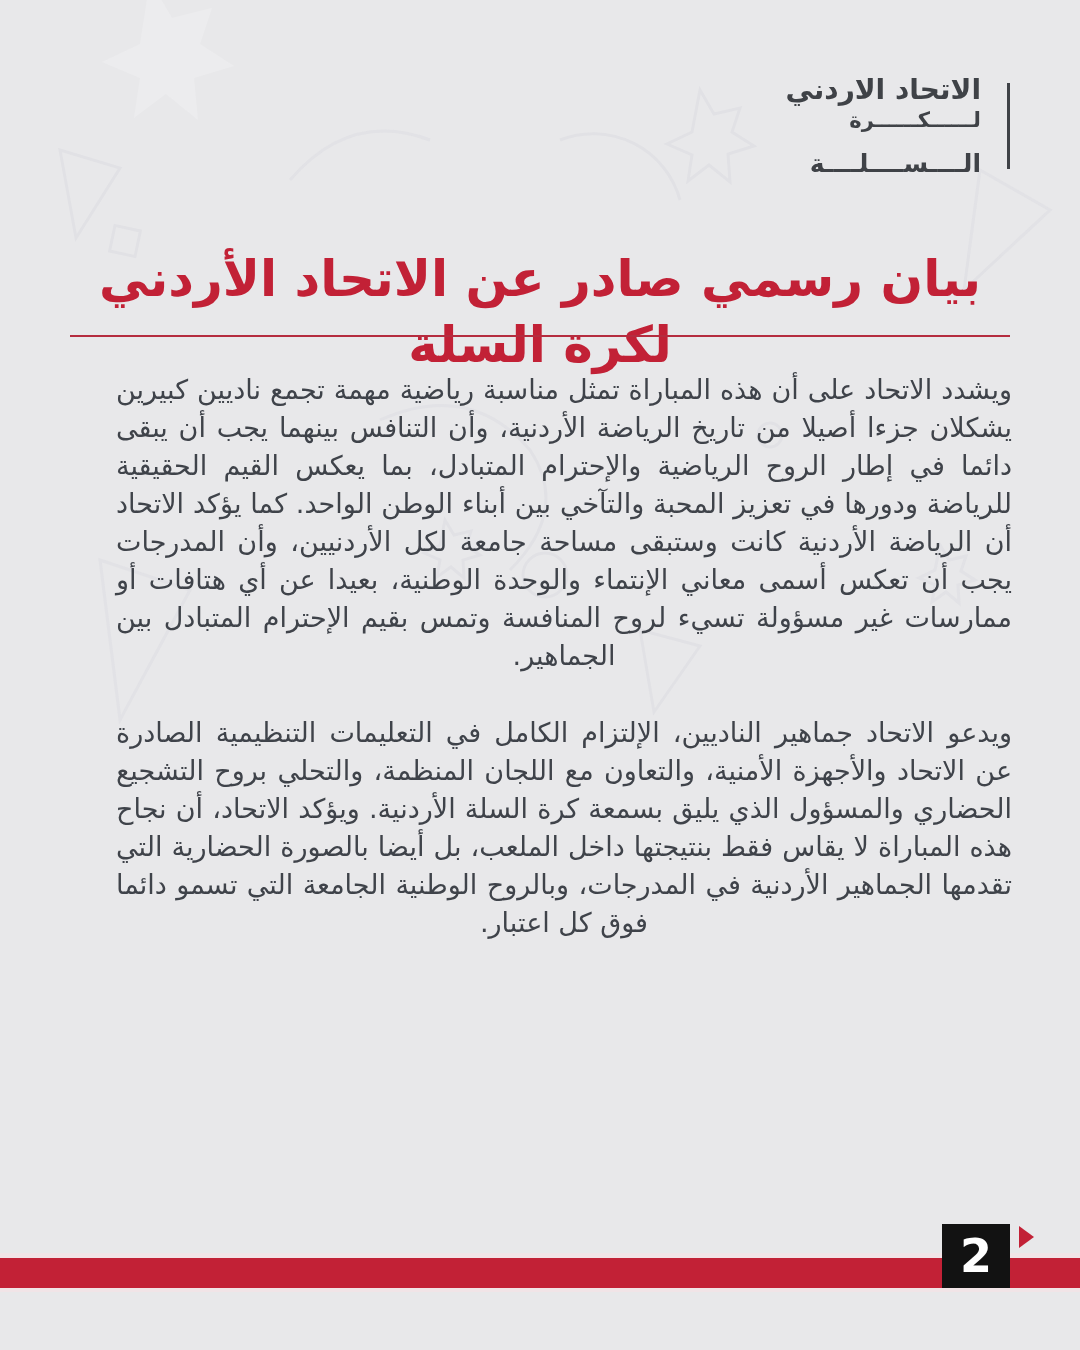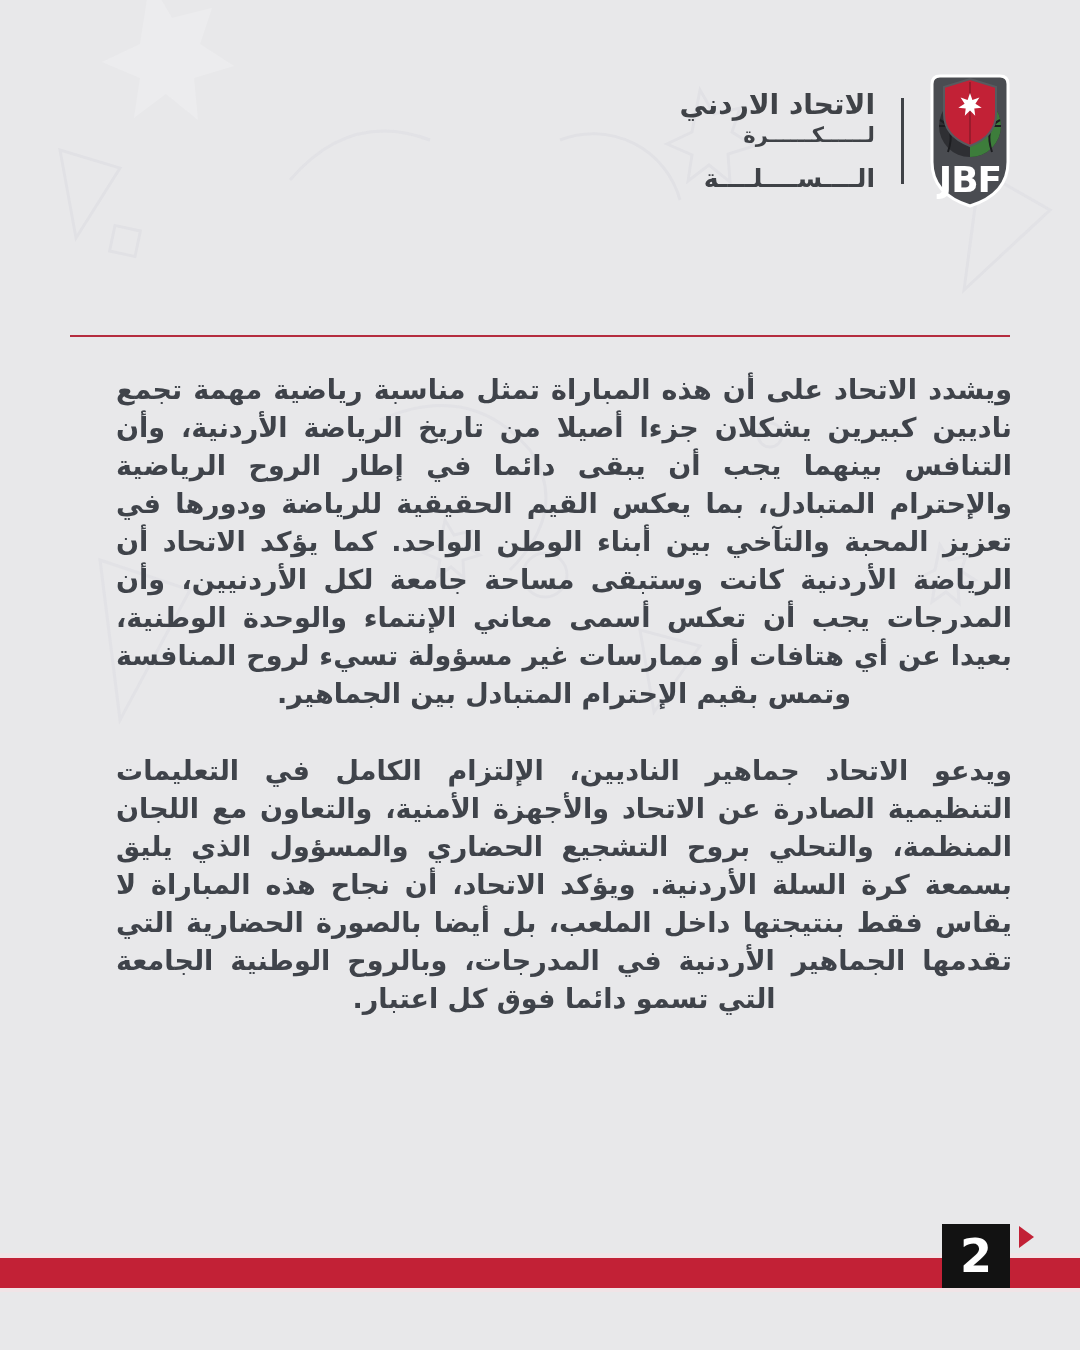--- a/index.html
+++ b/index.html
@@ -40,21 +40,21 @@
   }
   .headline-rule {
     position:absolute; top:335px; left:70px; right:70px;
     height:2px; background:#b52c3f;
   }
 
   
   .body-text {
     position:absolute; top:371px; left:68px; right:68px;
     direction:rtl;
-    color:#3f434a; font-size:27px; font-weight:bold; line-height:38px;margin-left:48px;
+    color:#3f434a; font-size:27px; font-weight:normal; line-height:38px;margin-left:48px;
   }
   .body-text p {
     text-align:justify; text-align-last:center;
     margin:0 0 39px 0;
   }
 
   
   .footer-bar {
     position:absolute; left:0; right:0; bottom:62px; height:30px;
     background:#c22136;
@@ -105,39 +105,23 @@
     </g>
   </svg>
 
   <header class="brand">
     <div class="brand-text">
       <div class="brand-line1">الاتحاد الاردني</div>
       <div class="brand-line2">لــــــكــــــرة</div>
       <div class="brand-line3">الــــســــلــــة</div>
     </div>
     <div class="brand-divider"></div>
-    <div class="brand-logo">
-      <svg viewBox="0 0 80 134" xmlns="http://www.w3.org/2000/svg">
-
-        <path d="M10 2 H70 Q78 2 78 10 V88 Q78 120 40 132 Q2 120 2 88 V10 Q2 2 10 2 Z" fill="#4a4c51" stroke="#ffffff" stroke-width="3"></path>
-
-        <circle cx="40" cy="52" r="31" fill="#2e2f33"></circle>
-        <path d="M40 21 a31 31 0 0 1 0 62 z" fill="#3d7d3b"></path>
-        <path d="M10 46 q16 8 8 32 M70 46 q-16 8 -8 32 M9 52 h62" fill="none" stroke="#1c1d20" stroke-width="2"></path>
-
-        <path d="M40 5 L66 13 V40 Q66 62 40 72 Q14 62 14 40 V13 Z" fill="#c22136" stroke="#585a5f" stroke-width="2"></path>
-        <path d="M40 8 V70" stroke="#9b1b2c" stroke-width="2" fill="none"></path>
-
-        <polygon fill="#ffffff" points="40,19 42.4,26 49.4,23.5 45.4,29.8 51.7,33.7 44.3,34.4 45.2,41.8 40,36.5 34.8,41.8 35.7,34.4 28.3,33.7 34.6,29.8 30.6,23.5 37.6,26"></polygon>
-
-        <text x="40" y="118" text-anchor="middle" fill="#ffffff" font-family="DejaVu Sans, Liberation Sans, sans-serif" font-size="36" font-weight="bold" letter-spacing="-1">JBF</text>
-      </svg>
-    </div>
   </header>
 
+  <h1 class="headline">بيان رسمي صادر عن الاتحاد الأردني لكرة السلة</h1>
   <div class="headline-rule"></div>
 
   <main class="body-text">
     <p>ويشدد الاتحاد على أن هذه المباراة تمثل مناسبة رياضية مهمة تجمع ناديين كبيرين يشكلان جزءا أصيلا من تاريخ الرياضة الأردنية، وأن التنافس بينهما يجب أن يبقى دائما في إطار الروح الرياضية والإحترام المتبادل، بما يعكس القيم الحقيقية للرياضة ودورها في تعزيز المحبة والتآخي بين أبناء الوطن الواحد. كما يؤكد الاتحاد أن الرياضة الأردنية كانت وستبقى مساحة جامعة لكل الأردنيين، وأن المدرجات يجب أن تعكس أسمى معاني الإنتماء والوحدة الوطنية، بعيدا عن أي هتافات أو ممارسات غير مسؤولة تسيء لروح المنافسة وتمس بقيم الإحترام المتبادل بين الجماهير.</p>
     <p>ويدعو الاتحاد جماهير الناديين، الإلتزام الكامل في التعليمات التنظيمية الصادرة عن الاتحاد والأجهزة الأمنية، والتعاون مع اللجان المنظمة، والتحلي بروح التشجيع الحضاري والمسؤول الذي يليق بسمعة كرة السلة الأردنية. ويؤكد الاتحاد، أن نجاح هذه المباراة لا يقاس فقط بنتيجتها داخل الملعب، بل أيضا بالصورة الحضارية التي تقدمها الجماهير الأردنية في المدرجات، وبالروح الوطنية الجامعة التي تسمو دائما فوق كل اعتبار.</p>
   </main>
 
   <div class="footer-bar"></div>
   <div class="page-badge">2</div>
   <div class="arrow-icon"></div>

